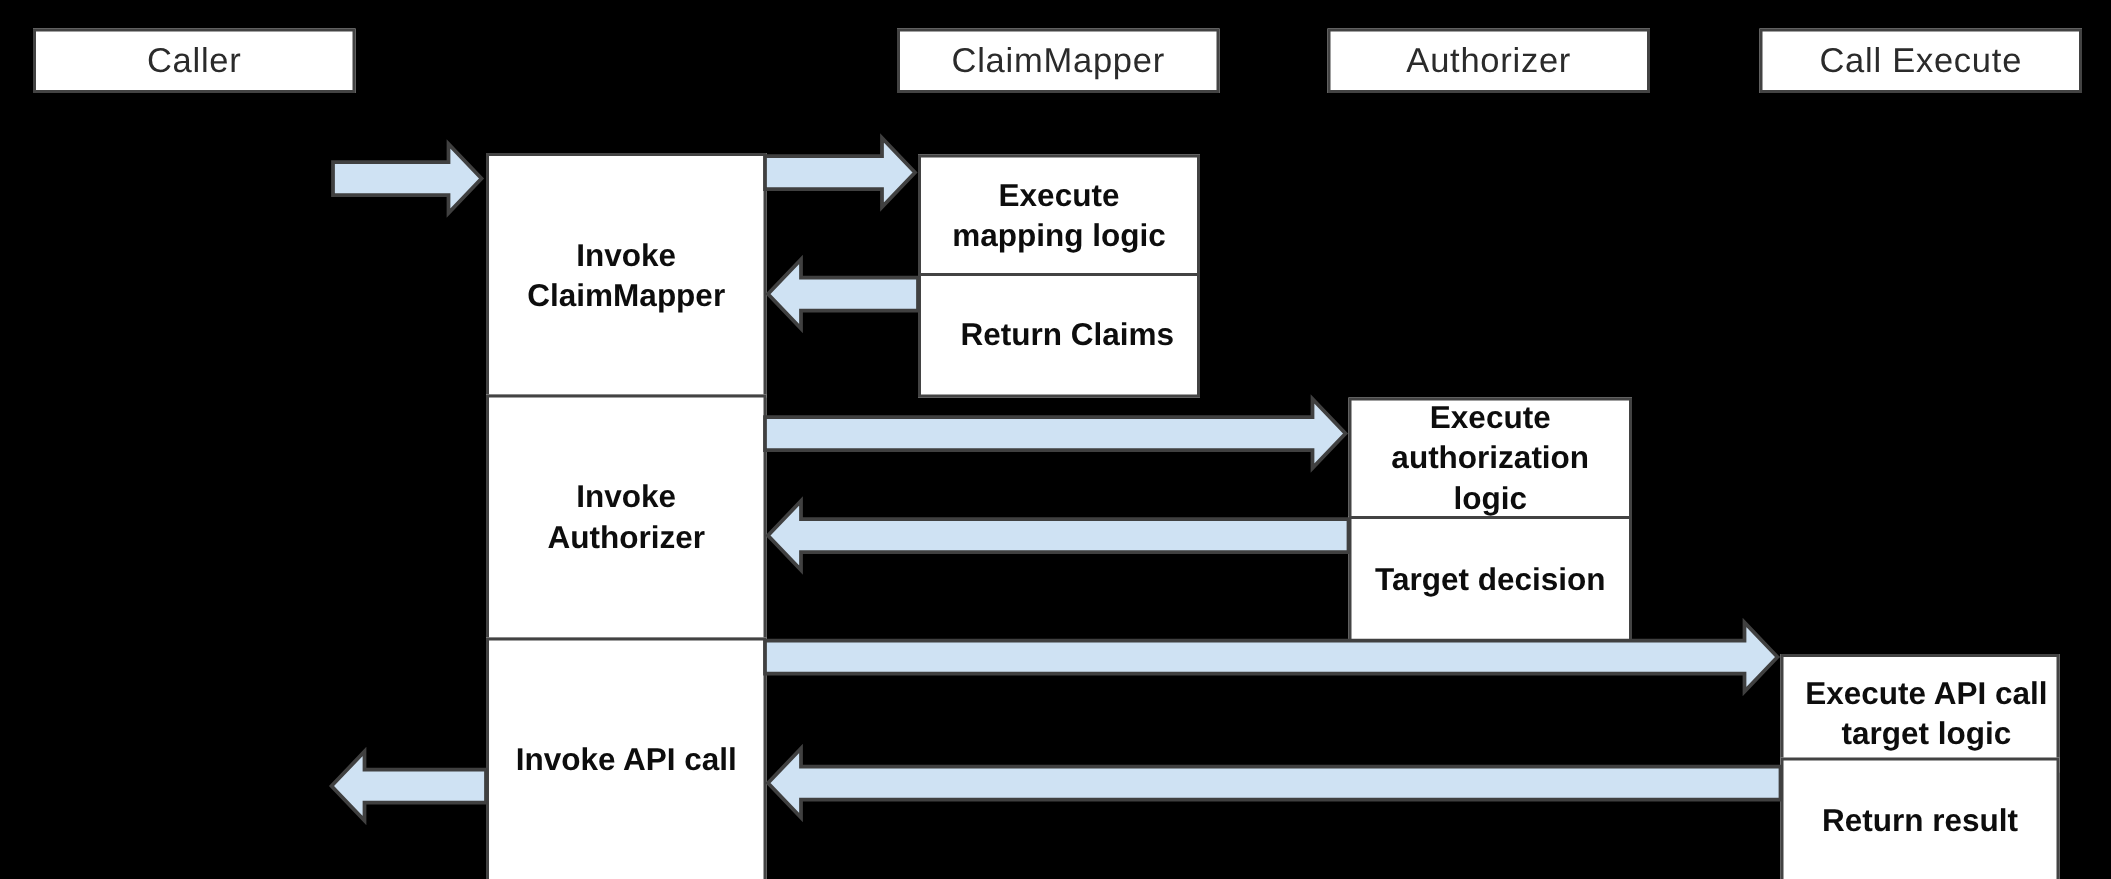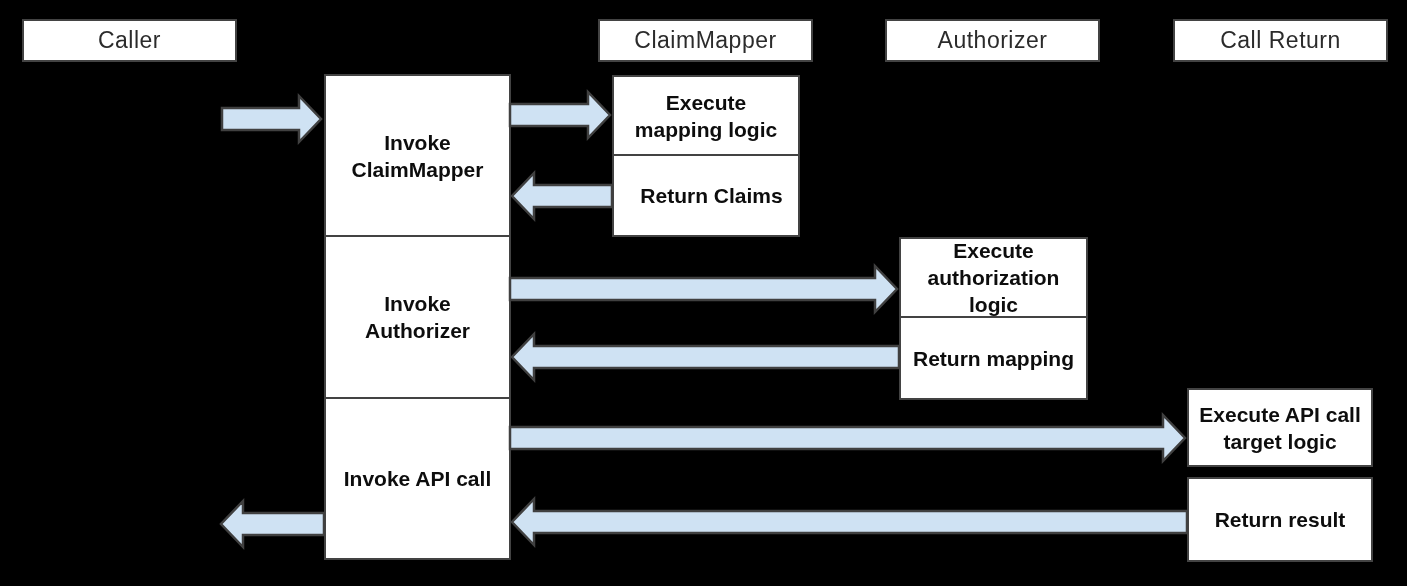--- a/index.html
+++ b/index.html
@@ -36,39 +36,40 @@
     position:absolute;
     background:var(--box-fill);
     border:2px solid var(--box-border);
     box-sizing:border-box;
     display:flex;align-items:center;justify-content:center;
     text-align:center;
     font-size:21px;
     font-weight:700;
     line-height:27px;
     color:var(--task-text);
+    margin-top:28px;
   }
   .task .task-label{white-space:pre-line;padding:0 6px;}
   svg.arrows{position:absolute;left:0;top:0;}
   svg.arrows polygon{
     fill:var(--arrow-fill);
     stroke:var(--arrow-outline);
     stroke-width:2.5;
     stroke-linejoin:miter;
   }
 </style>
 </head>
 <body>
 
 <div class="canvas">
 
   <div class="lifeline" style="left:22px;top:19px;width:215px;">Caller</div>
   <div class="lifeline" style="left:598px;top:19px;width:215px;">ClaimMapper</div>
   <div class="lifeline" style="left:885px;top:19px;width:215px;">Authorizer</div>
-  <div class="lifeline" style="left:1173px;top:19px;width:215px;">Call Return</div>
+  <div class="lifeline" style="left:1173px;top:19px;width:215px;">Call Execute</div>
 
 
   <div class="task" style="left:324px;top:74px;width:187px;height:163px;">
     <span class="task-label">Invoke
 ClaimMapper</span>
   </div>
   <div class="task" style="left:324px;top:235px;width:187px;height:164px;">
     <span class="task-label">Invoke
 Authorizer</span>
   </div>
@@ -83,24 +84,24 @@
   <div class="task" style="left:612px;top:154px;width:188px;height:83px;padding-left:11px;">
     <span class="task-label">Return Claims</span>
   </div>
 
   <div class="task" style="left:899px;top:237px;width:189px;height:81px;">
     <span class="task-label">Execute
 authorization
 logic</span>
   </div>
   <div class="task" style="left:899px;top:316px;width:189px;height:84px;">
-    <span class="task-label">Return mapping</span>
+    <span class="task-label">Target decision</span>
   </div>
 
-  <div class="task" style="left:1187px;top:388px;width:186px;height:79px;">
+  <div class="task" style="left:1187px;top:408px;width:186px;height:79px;justify-content:flex-end;">
     <span class="task-label">Execute API call
 target logic</span>
   </div>
   <div class="task" style="left:1187px;top:477px;width:186px;height:85px;text-align:center;">
     <span class="task-label">Return result</span>
   </div>
 
   <svg class="arrows" width="1407" height="586" viewBox="0 0 1407 586" aria-hidden="true">
     <polygon points="222,108 299,108 299,96 321,119 299,142 299,130 222,130"></polygon>
     <polygon points="510,104 588,104 588,92 610,115 588,138 588,126 510,126"></polygon>

